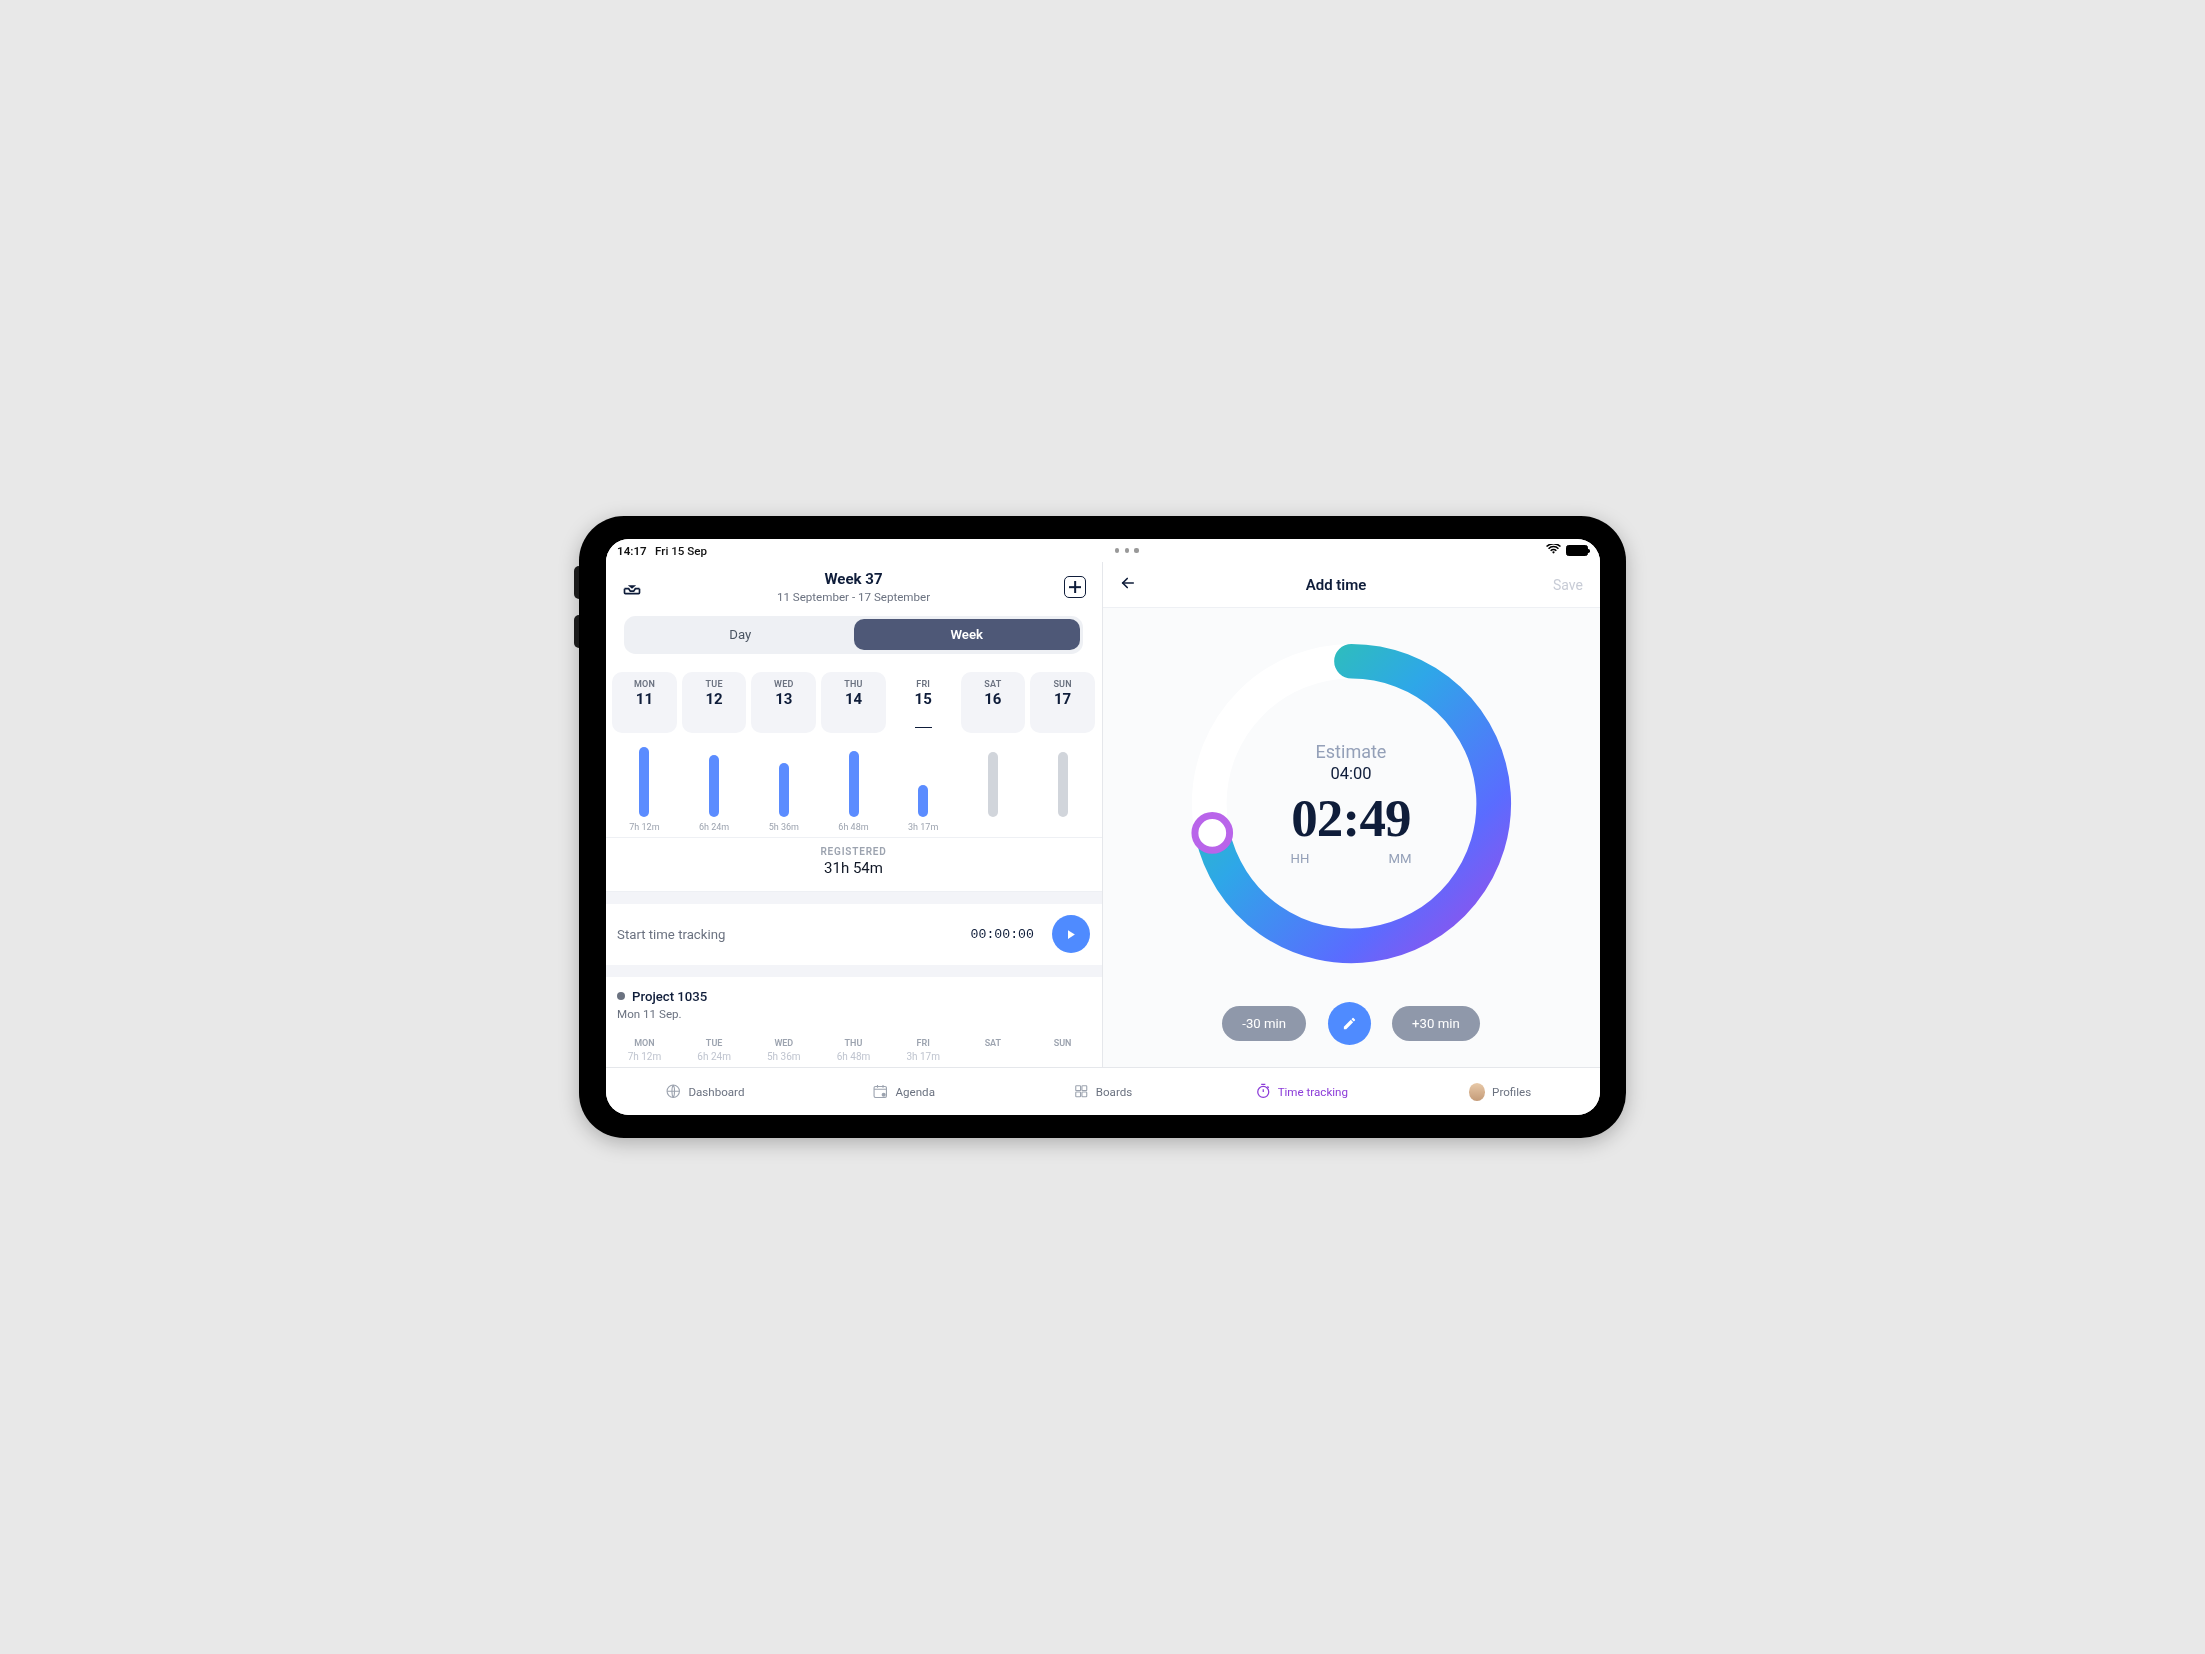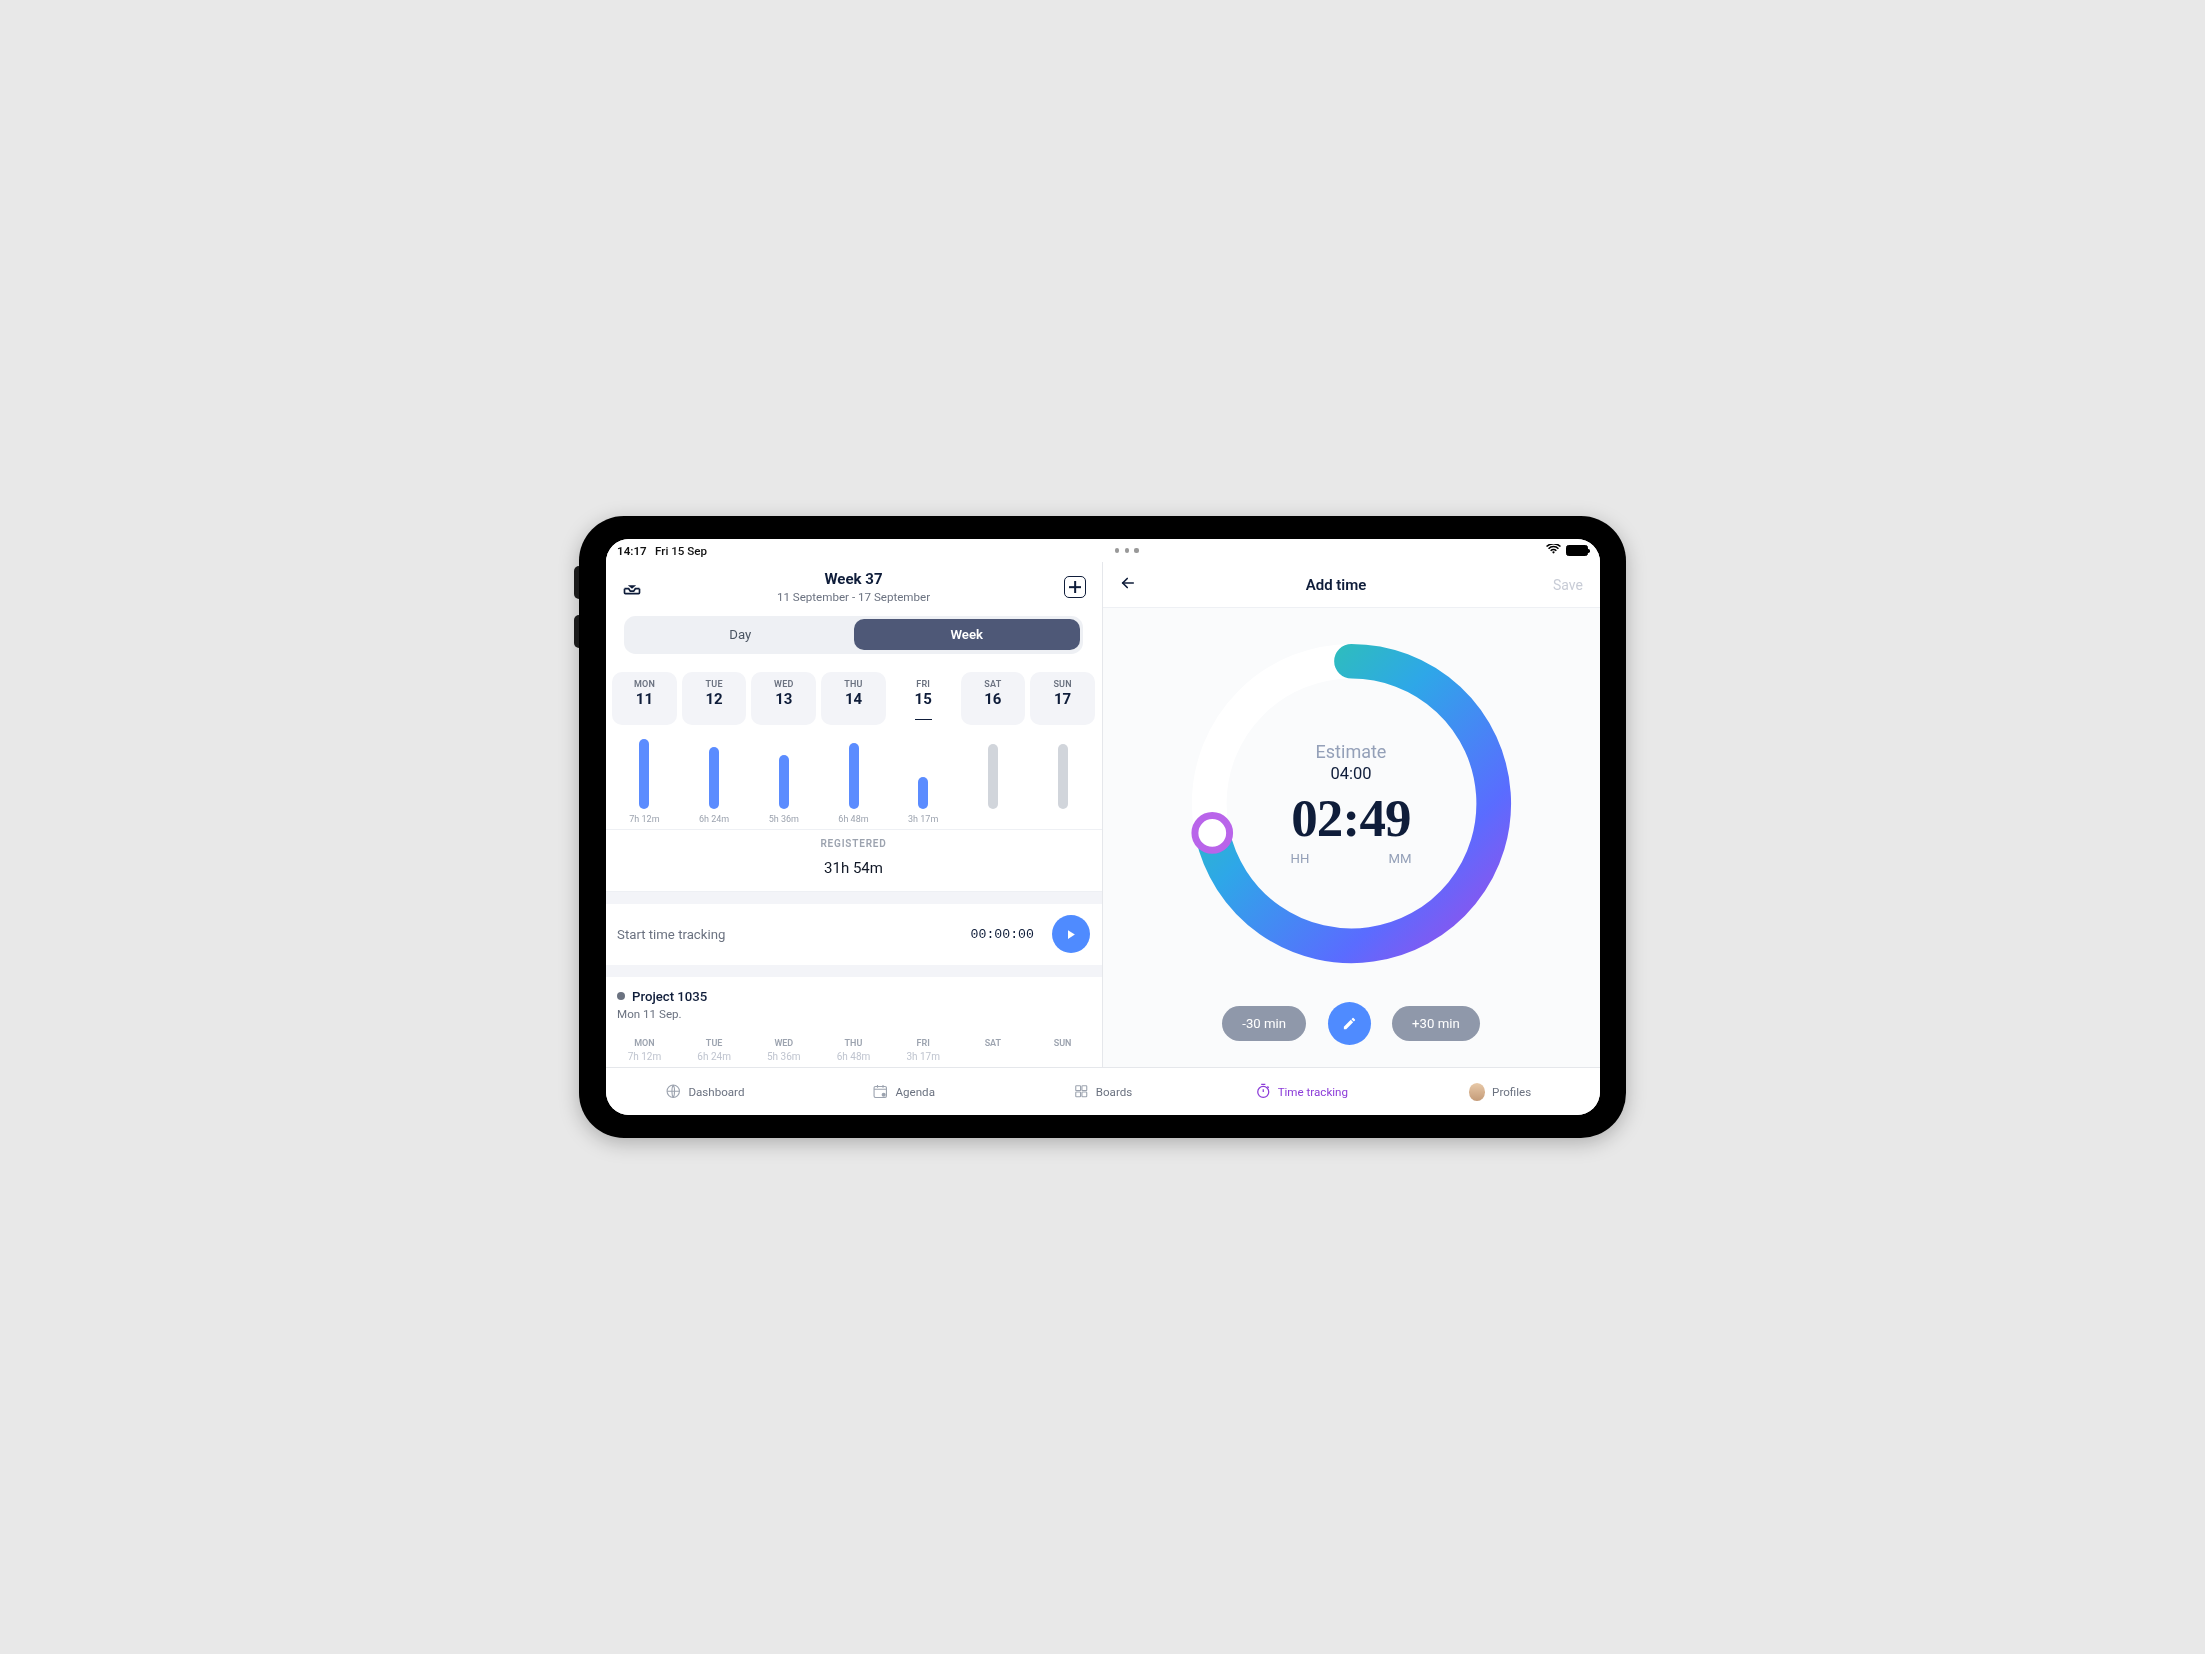--- a/index.html
+++ b/index.html
@@ -45,32 +45,32 @@
   .seg { display:flex; background:#eef0f4; border-radius:11.6px; margin:11.6px 6.6px 0; padding:3.3px; }
   .seg div { flex:1; text-align:center; padding:8.3px 0; border-radius:10px; font-size:13.2px; color:#4b5563; cursor:pointer; }
   .seg div.active { background:#4e5877; color:#fff; font-weight:600; }
   
   
   .days { display:flex; gap:5px; padding:11.6px 6.6px 5px; background:#fff; }
   .day { flex:1; text-align:center; background:#f3f4f8; border-radius:10px; padding:6.6px 0 5px; cursor:pointer; }
   .day .dw { font-size:9px; color:#6b7280; font-weight:600; letter-spacing:0.2px; }
   .day .dn { font-size:15px; font-weight:700; color:#0f1d3a; margin-top:1.7px; }
   .day.sel { background:#fff; }
-  .day.sel .dn { border-bottom:1.7px solid #0f1d3a; display:inline-block; padding-bottom:11px; }
+  .day.sel .dn { border-bottom:1.7px solid #0f1d3a; display:inline-block; padding-bottom:19px; }
   
   .bars { display:flex; gap:5px; padding:5px 6.6px 3.3px; background:#fff; }
   .barcell { flex:1; display:flex; flex-direction:column; align-items:center; }
   .bartrack { height:74px; display:flex; align-items:flex-end; }
   .bar { width:10px; border-radius:6.6px; background:#d1d5db; }
   .bar.fill { background:#5b8cff; }
   .barlbl { font-size:9px; color:#9ca3af; margin-top:5px; height:11.6px; }
   
   .registered { background:#fff; text-align:center; padding:8.3px 0 13.2px; border-top:0.8px solid #eef0f4; border-bottom:0.8px solid #eef0f4; }
   .registered .t1 { font-size:10px; color:#9ca3af; letter-spacing:0.8px; font-weight:600; }
-  .registered .t2 { font-size:15px; color:#111827; font-weight:400; margin-top:10px; }
+  .registered .t2 { font-size:15px; color:#111827; font-weight:400; margin-top:2px; }
   
   .gap { height:33px; background:#f3f4f8; }
   
   .startrow { background:#fff; display:flex; align-items:center; justify-content:space-between; padding:11.6px 11.6px; }
   .startrow .lbl { color:#6b7280; font-size:13.2px; }
   .startrow .time { color:#0f1d3a; font-size:13.2px; margin-left:auto; margin-right:18px;font-family:Liberation Mono, monospace; }
   .playbtn { width:38px; height:38px; border-radius:50%; background:#4f8bff; display:flex; align-items:center; justify-content:center; cursor:pointer; }
   .playbtn svg { fill:#fff; }
   
   .proj { background:#fff; padding:11.6px 11.6px 6.6px; }

